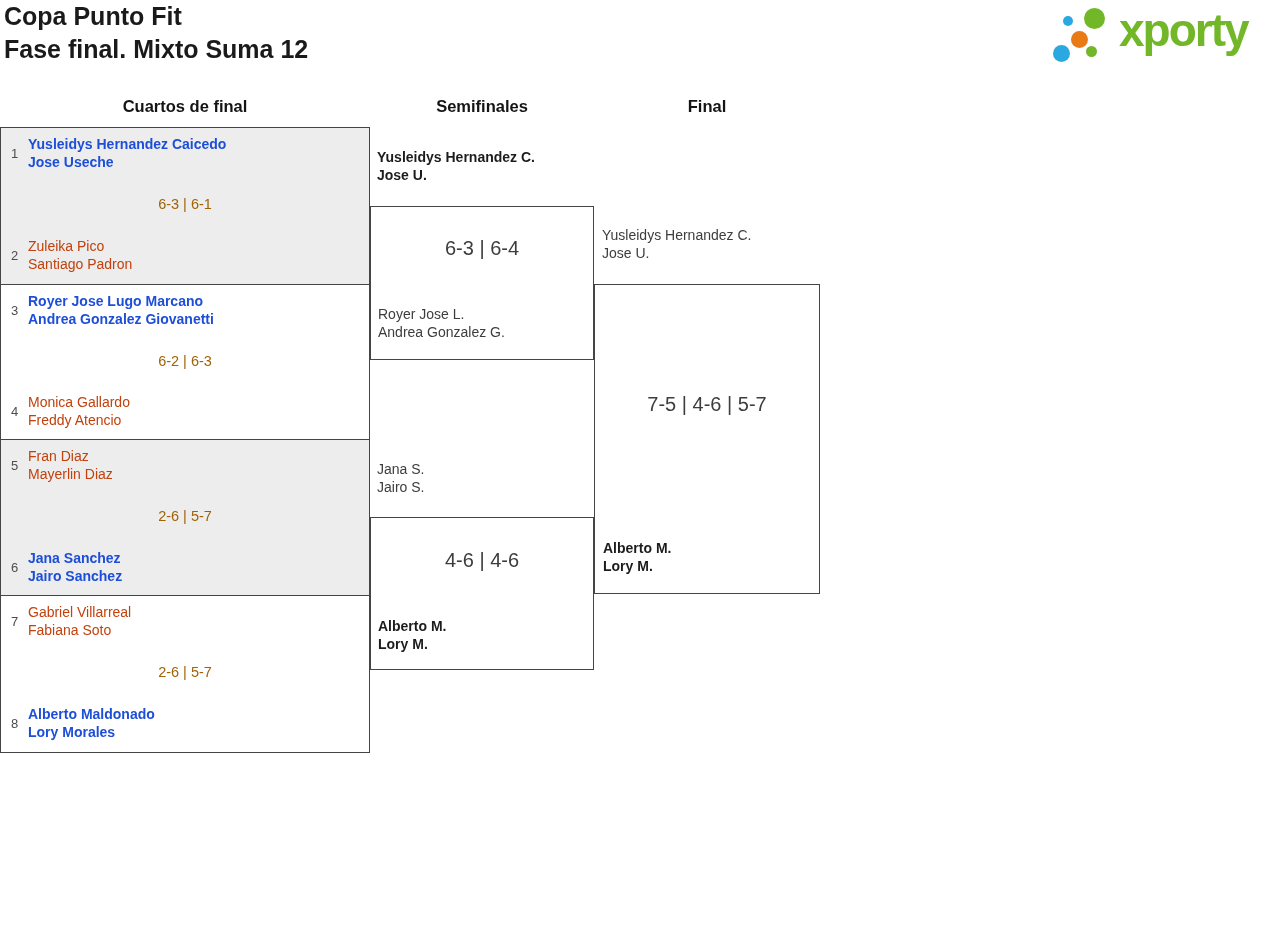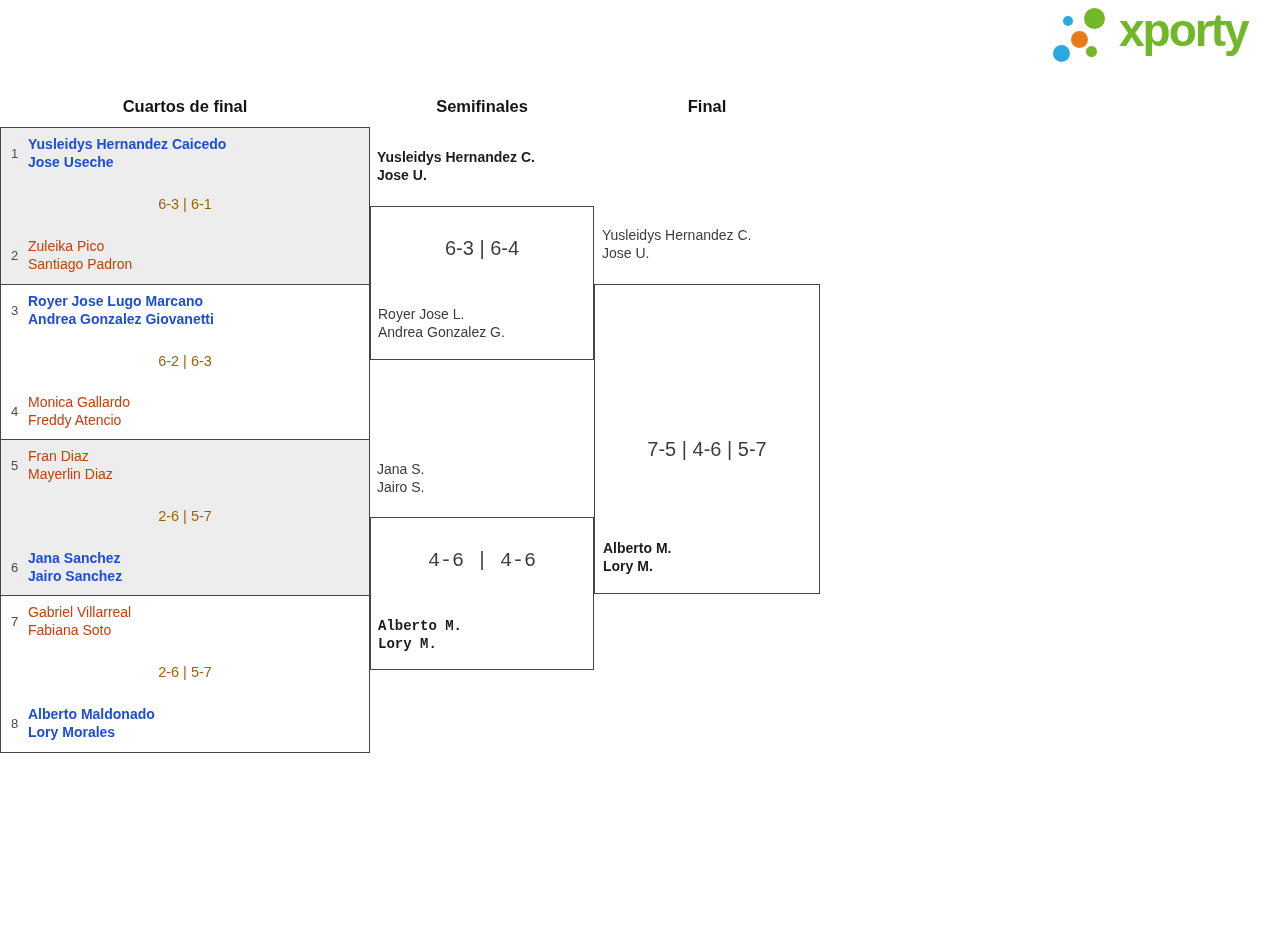--- a/index.html
+++ b/index.html
@@ -47,36 +47,40 @@
   .seed { flex:0 0 27px; width:27px; text-align:center; font-size:13px; color:#4d4d4d; }
   .names { font-size:14px; line-height:18px; color:#c2410c; }
   .names.winner { font-weight:700; color:#1d4ed8; }
   .score { text-align:center; font-size:14.5px; color:#a16207; }
   
   .round-box {
     position:absolute; box-sizing:border-box; border:1px solid #454545;
     background:transparent;
   }
   .sf1-box  { left:370px; top:206px; width:224px; height:154px; }
-  .sf2-box  { left:370px; top:517px; width:224px; height:153px;font-family:Liberation Mono, monospace; }
+  .sf2-box  { left:370px; top:517px; width:224px; height:153px; }
   .final-box{ left:594px; top:284px; width:226px; height:310px; }
   .box-score {
     position:absolute; left:0; width:100%; text-align:center;
     font-size:20px; color:#3d3d3d;
   }
   .free-label, .box-label {
     position:absolute; font-size:14px; line-height:18px; color:#3d3d3d;
   }
   .free-label.winner, .box-label.winner { font-weight:700; color:#1c1c1c; }
 </style>
 </head>
 <body>
 
 <div class="page">
 
+  <div class="title">
+    <div>Copa Punto Fit</div>
+    <div>Fase final. Mixto Suma 12</div>
+  </div>
 
   <div class="logo">
     <span class="dot dot-blue-small" style="background-color: rgb(42, 169, 224);"></span>
     <span class="dot dot-green-big" style="background-color: rgb(114, 183, 40);"></span>
     <span class="dot dot-orange" style="background-color: rgb(232, 123, 21);"></span>
     <span class="dot dot-blue-big" style="background-color: rgb(42, 169, 224);"></span>
     <span class="dot dot-green-small" style="background-color: rgb(114, 183, 40);"></span>
     <span class="logo-text" style="color: rgb(114, 183, 40); margin-left: 12px;">xporty</span>
   </div>
 
@@ -178,20 +182,20 @@
       <div>Alberto M.</div>
       <div>Lory M.</div>
     </div>
   </div>
 
   <div class="free-label" style="left:602px; top:226px;">
     <div>Yusleidys Hernandez C.</div>
     <div>Jose U.</div>
   </div>
   <div class="round-box final-box">
-    <div class="box-score" style="top:108px;margin-top:45px;">7-5 | 4-6 | 5-7</div>
+    <div class="box-score" style="top:108px;">7-5 | 4-6 | 5-7</div>
     <div class="box-label winner" style="left:8px; top:254px;">
       <div>Alberto M.</div>
       <div>Lory M.</div>
     </div>
   </div>
 
 </div>
 
 </body></html>

